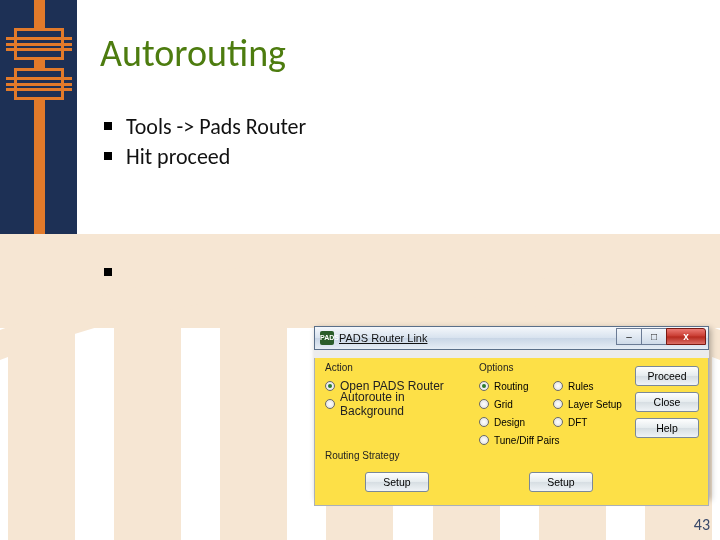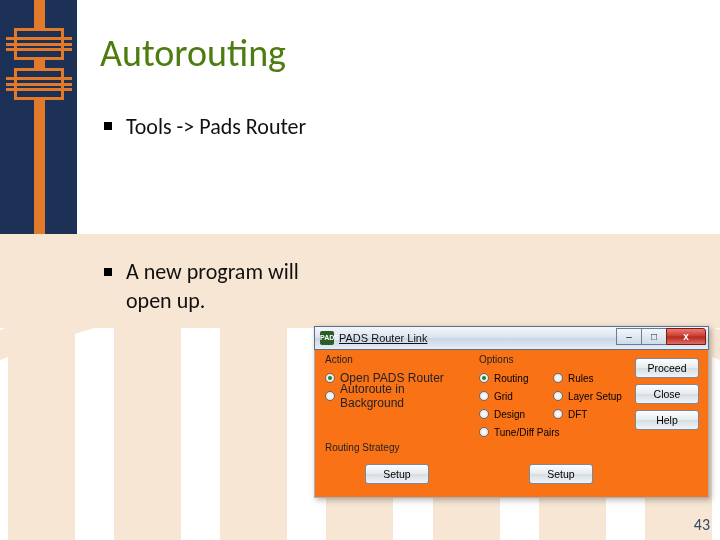--- a/index.html
+++ b/index.html
@@ -214,23 +214,24 @@
     background: linear-gradient(#ec7a74, #c83b30 48%, #b5281d 52%, #dc6f66);
     border-color: #7a1a12;
     border-top-right-radius: 3px;
     color: #fff;
     font-weight: bold;
   }
   .dlg-body {
     border: 1px solid #aab0b8;
     border-top: none;
     height: calc(100% - 24px);
-    background: #f97316;
+    background: #fde047;
     position: relative;
     padding: 6px 8px 6px 8px;
+    margin-top: 8px;
   }
   .group {
     position: absolute;
     border: none;
   }
   .group-title {
     font-size: 10px;
     color: #222;
     margin-bottom: 4px;
   }
@@ -349,26 +350,29 @@
       <div class="p"></div>
   </div>
 
   <div class="title">Autorouting</div>
 
   <div class="bullets">
     <div class="item">
         <div class="sq"></div>
         <span>Tools -&gt; Pads Router</span>
       </div>
+    <div class="item">
+        <div class="sq"></div>
+        <span>Hit proceed</span>
+      </div>
   </div>
 
   <div class="bullets2">
     <div class="item">
         <div class="sq"></div>
-        <span>A new program will open up.</span>
       </div>
   </div>
 
   <div class="dialog">
     <div class="titlebar">
       <div class="appicon">PADS</div>
       <div class="title-text">PADS Router Link</div>
       <div class="winbtns">
         <div class="winbtn min">
             <span>–</span>

